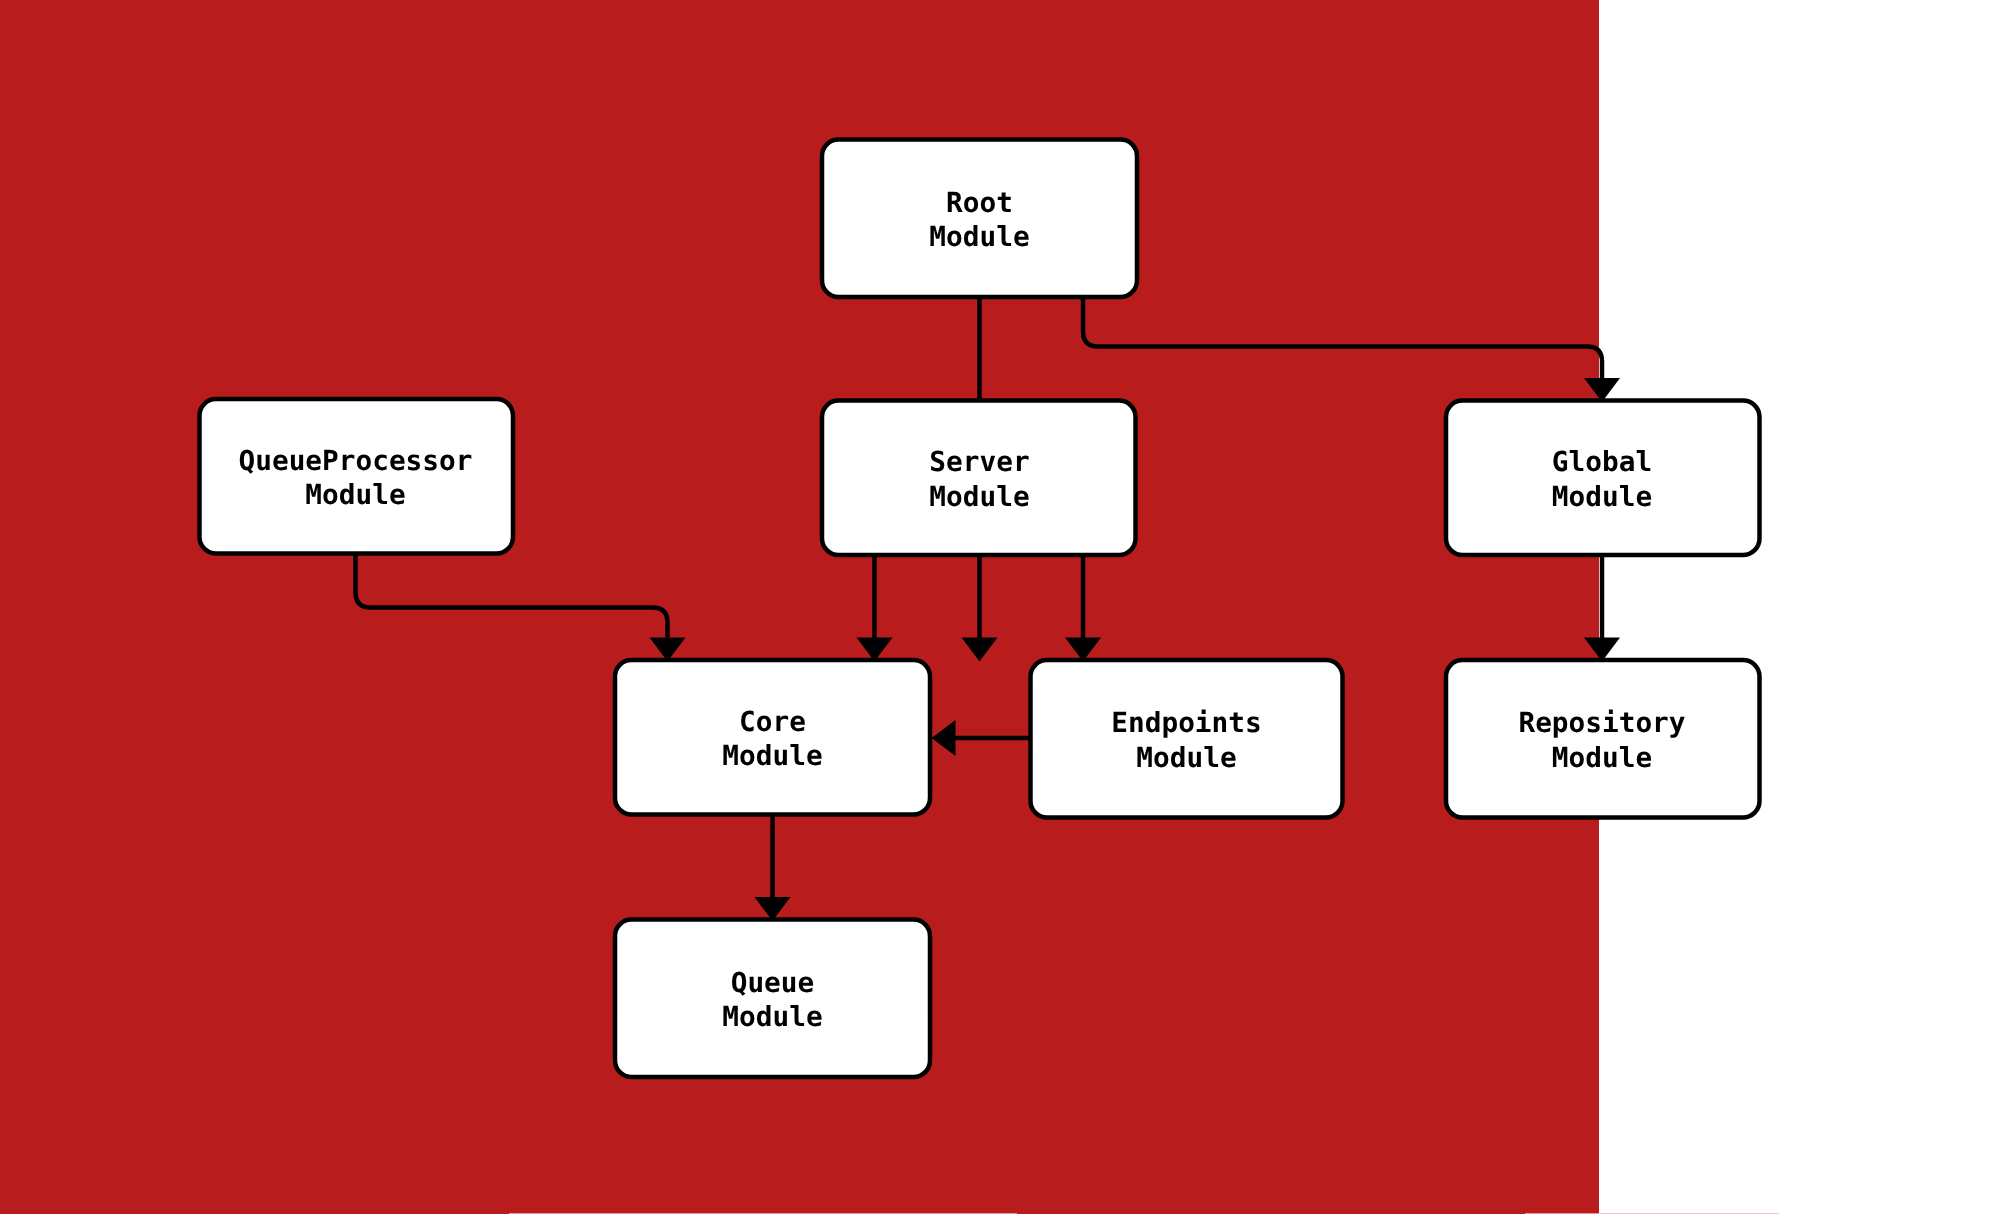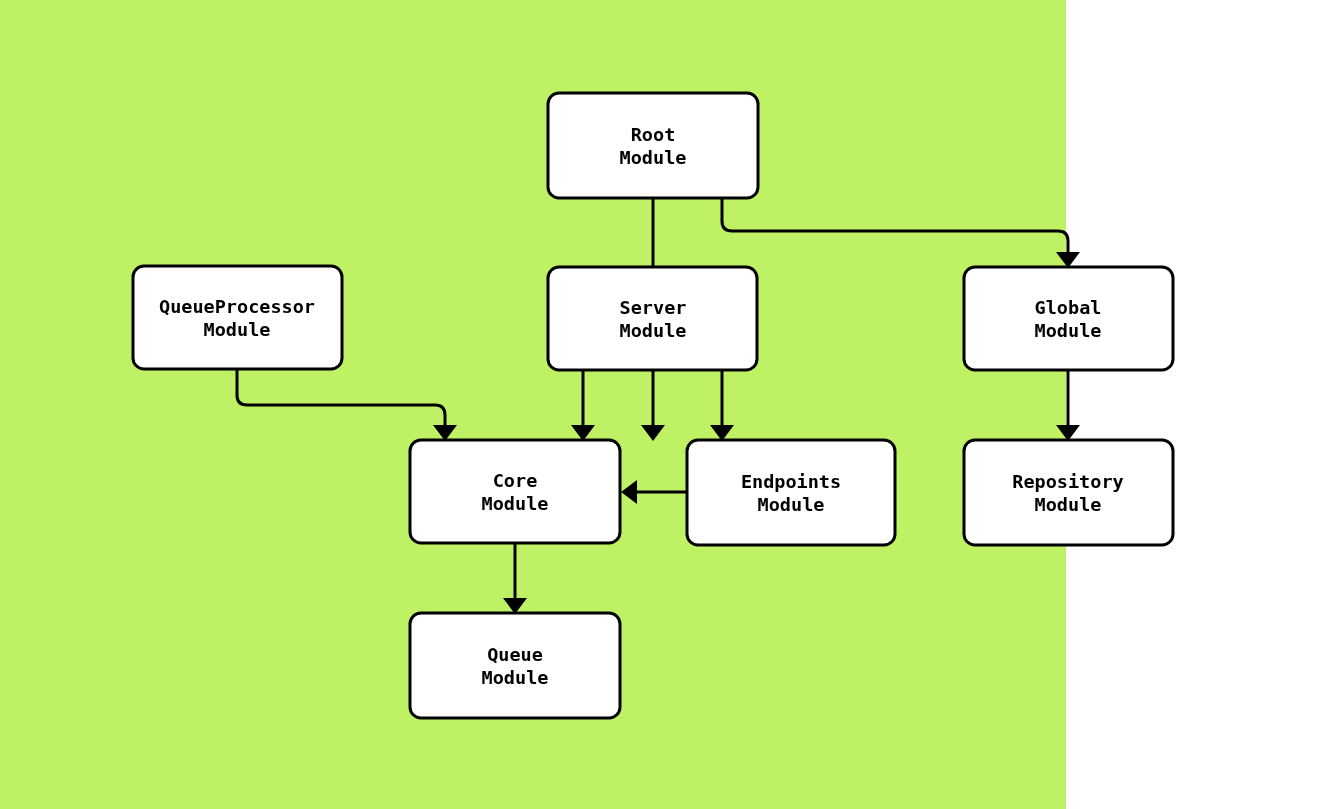--- a/index.html
+++ b/index.html
@@ -10,21 +10,21 @@
   body {
     width: 1337px;
     height: 809px;
     overflow: hidden;
     font-family: "DejaVu Sans Mono", monospace;
   }
   #diagram-root {
     position: relative;
     width: 1066px;
     height: 809px;
-    background: #bef264;
+    background: #b91c1c;
   }
   svg.diagram-canvas {
     position: absolute;
     top: 0;
     left: 0;
     width: 1337px;
     height: 809px;
     display: block;
   }
   .node-box {

